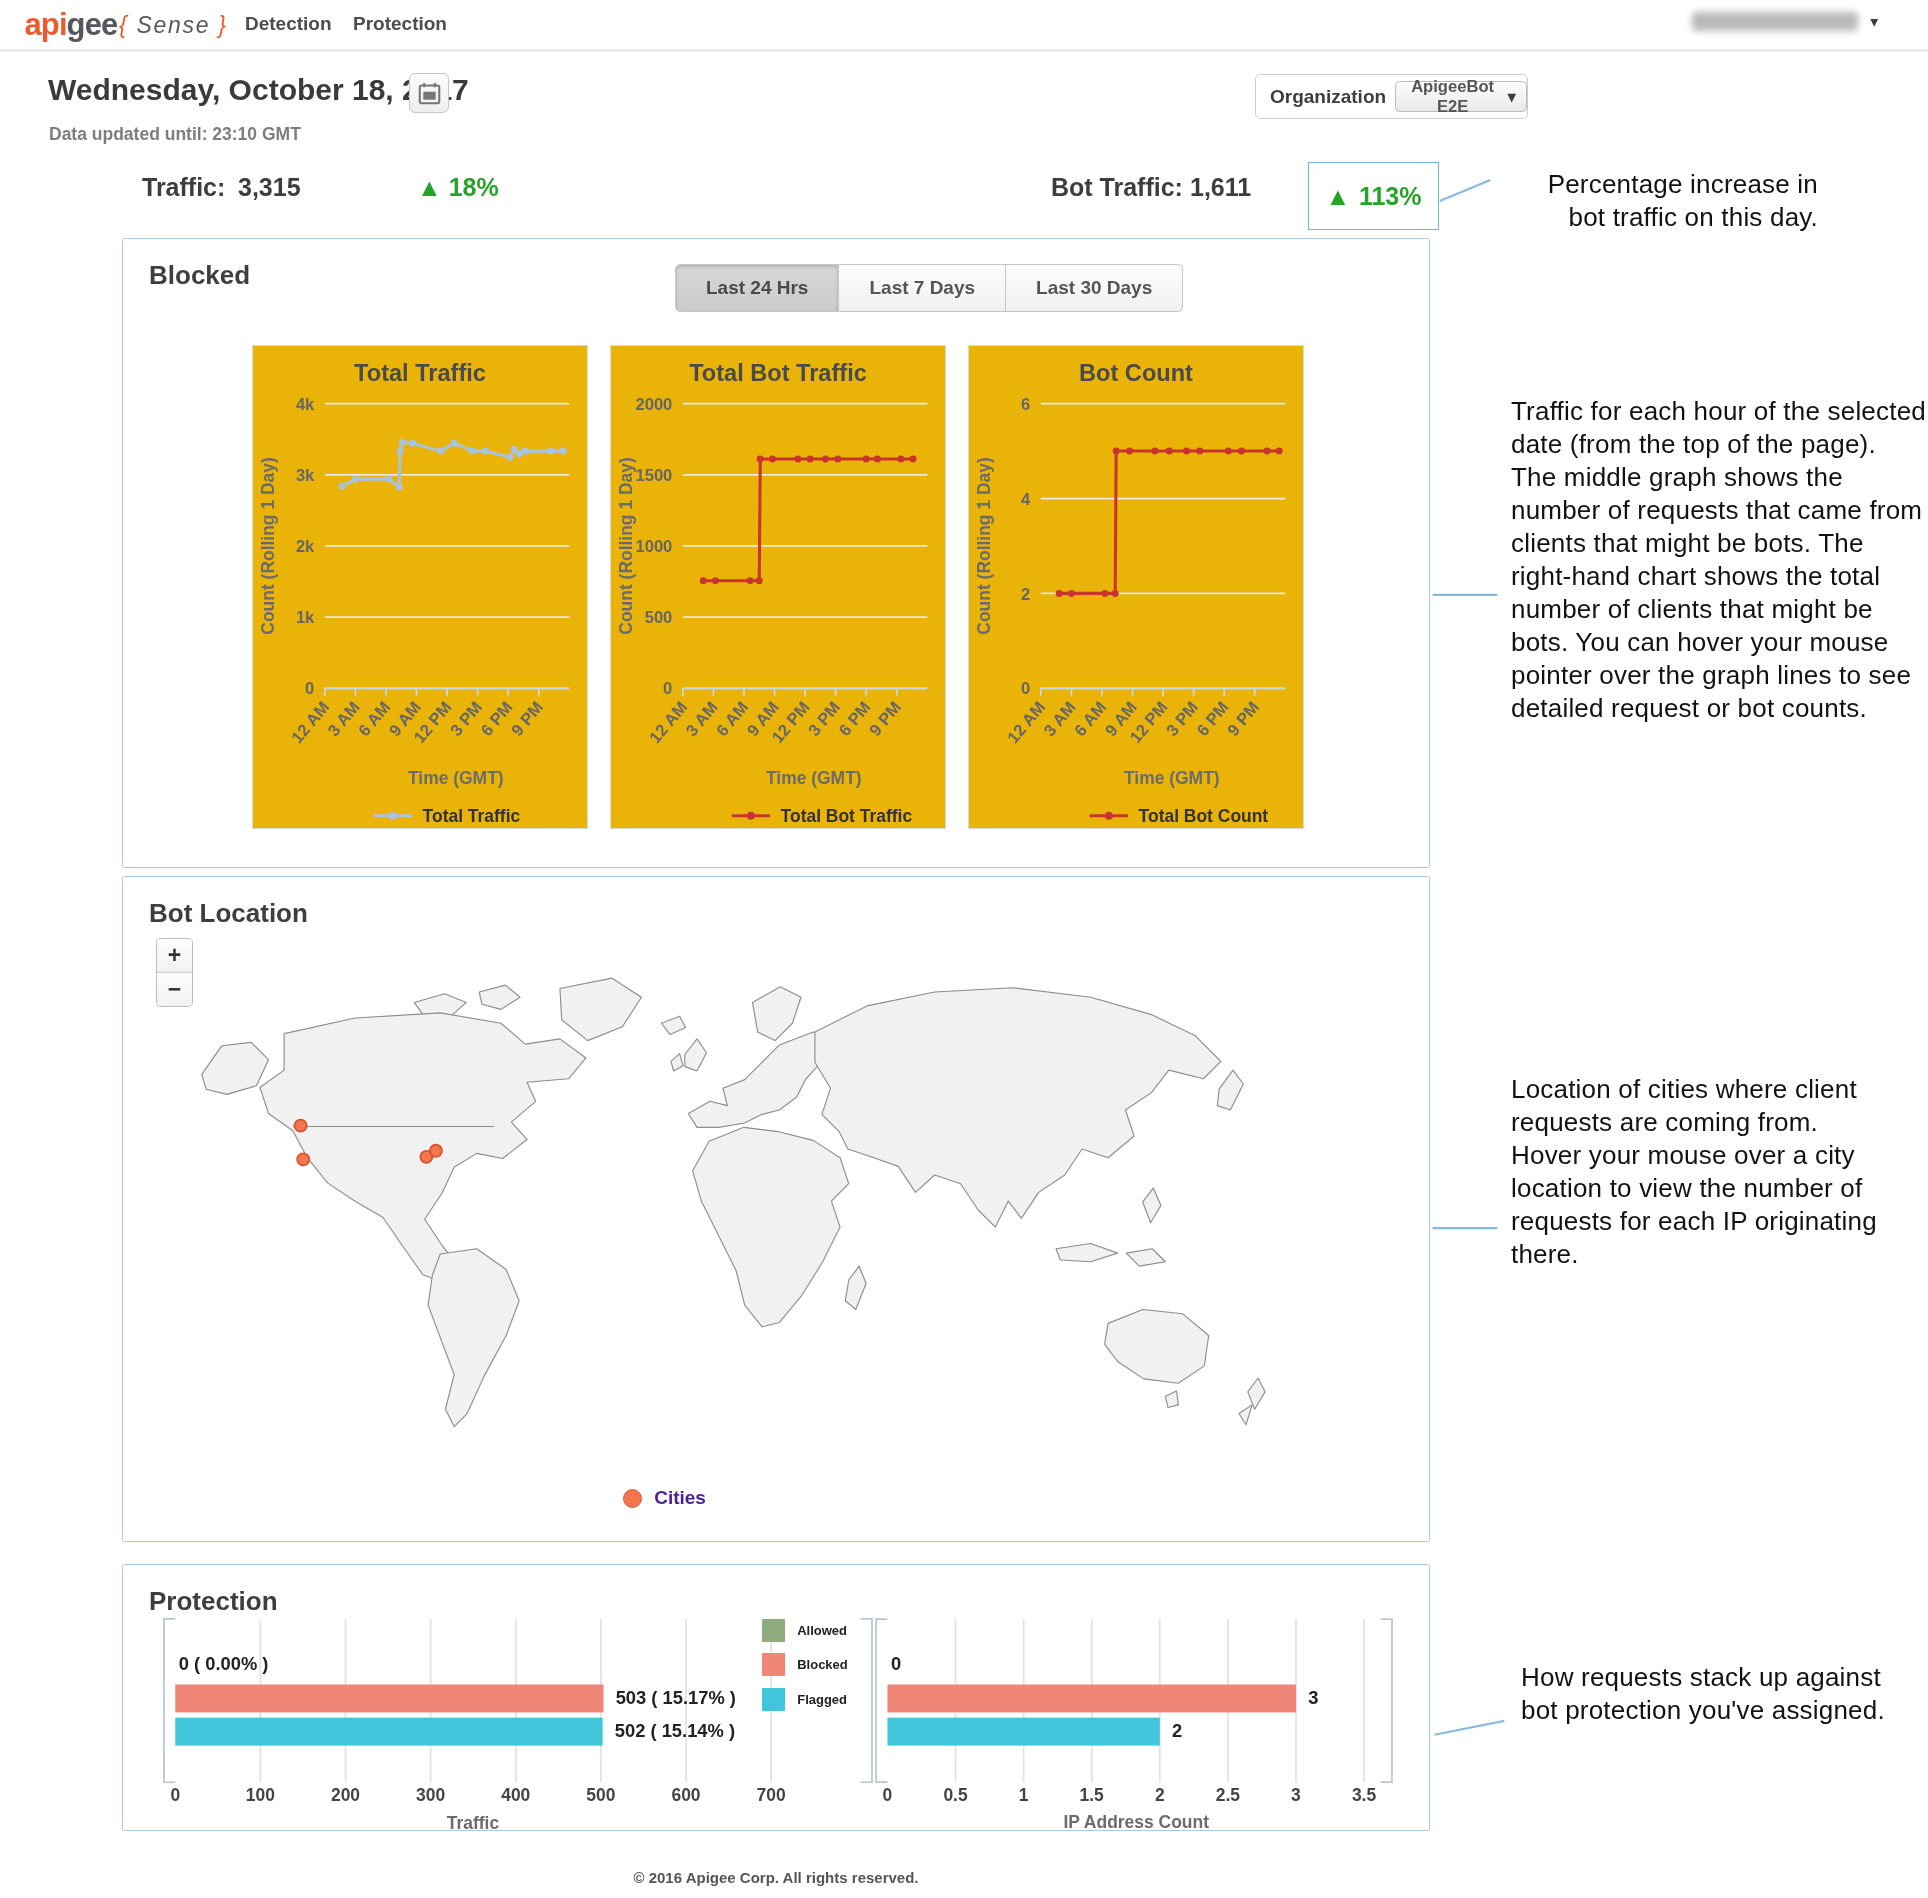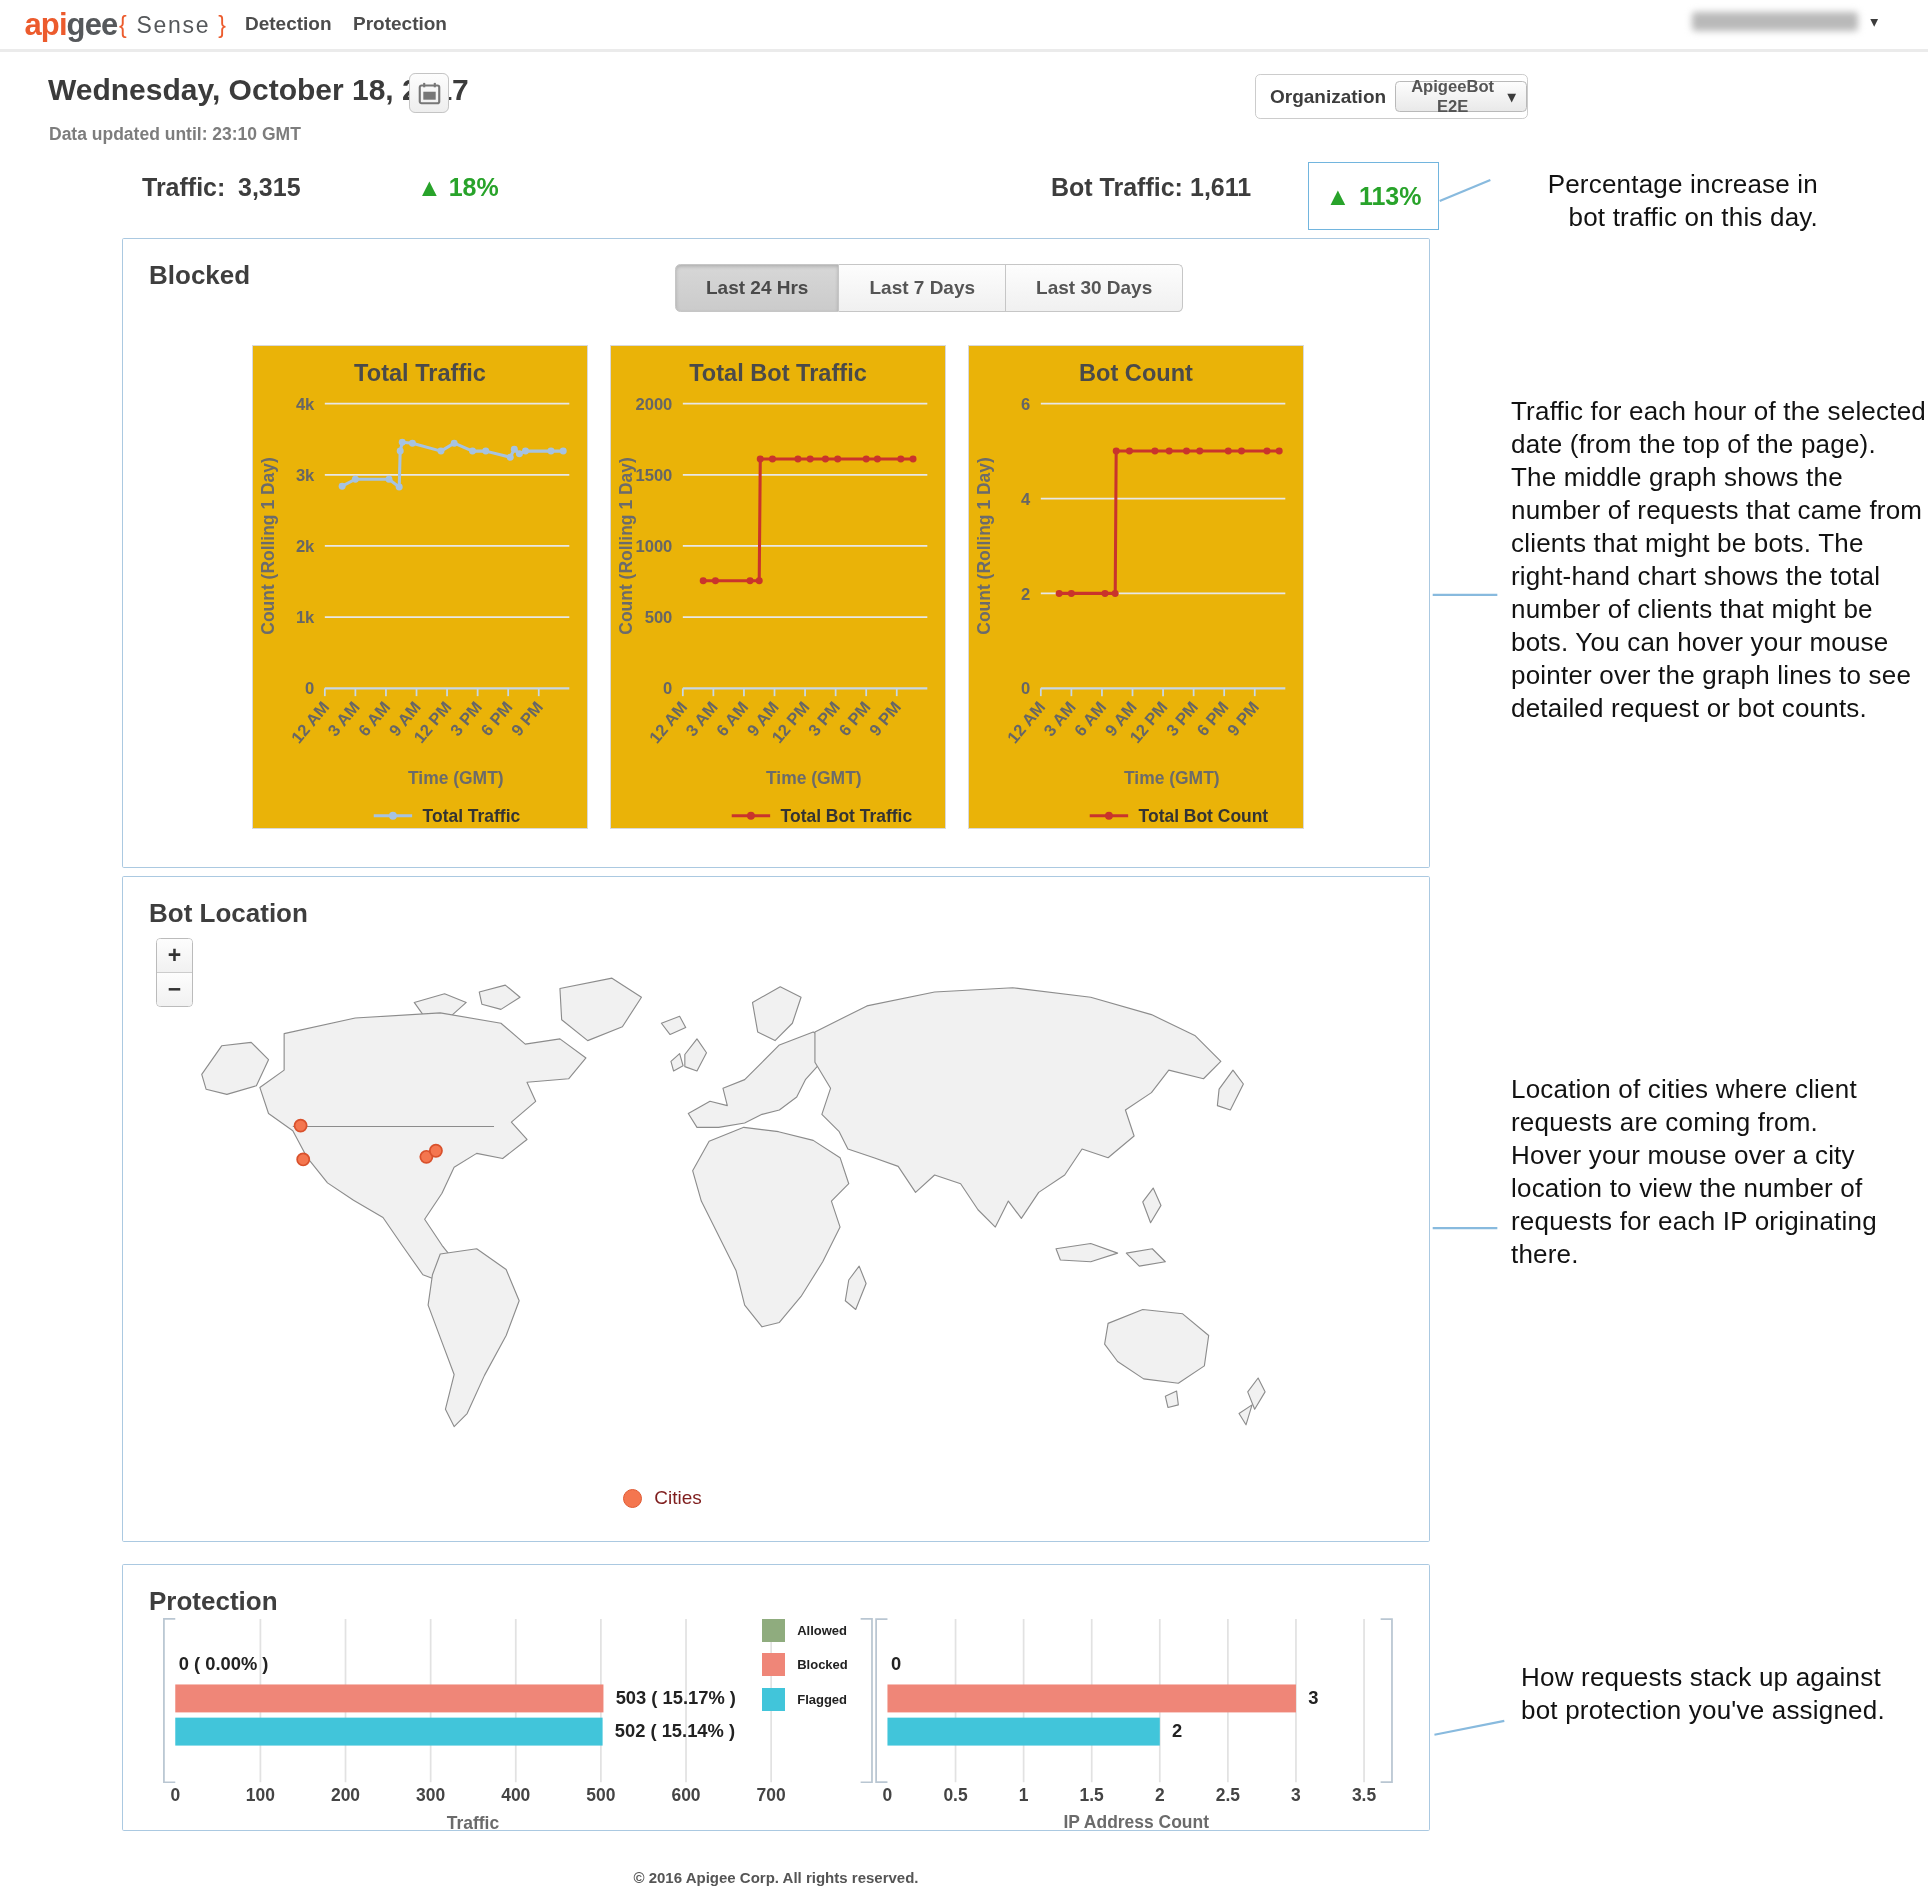--- a/index.html
+++ b/index.html
@@ -4,21 +4,21 @@
 <style>
   html,body{margin:0;padding:0;background:#fff;}
   body{font-family:"Liberation Sans","DejaVu Sans",sans-serif;color:#3f3f3f;}
   #page{position:relative;width:1929px;height:1899px;background:#fff;overflow:hidden;padding-left:38px;}
   .abs{position:absolute;}
 
   
   #hdr{position:absolute;left:0;top:0;width:1929px;height:49px;background:#fff;border-bottom:3.5px solid #ebebeb;}
   .logo{position:absolute;left:24.5px;top:7px;font-size:31px;font-weight:700;letter-spacing:-0.9px;}
   .logo .api{color:#ec5b2d;} .logo .gee{color:#55585b;}
-  .sense{position:absolute;left:119px;top:12.2px;font-size:23px;color:#55585b;letter-spacing:1.7px;}
+  .sense{position:absolute;left:119px;top:12.2px;font-size:23px;color:#55585b;letter-spacing:1.7px;font-style:italic;}
   .sense .br{color:#ec5b2d;font-weight:400;}
   .nav a{position:absolute;top:13px;font-size:19px;color:#4c4c4c;font-weight:600;text-decoration:none;}
   #userbox{position:absolute;right:51px;top:12.2px;display:flex;align-items:center;gap:12.2px;cursor:pointer;}
   #userblur{width:166px;height:19px;border-radius:3.5px;background:#b9b9b9;filter:blur(3.5px);}
   .caret{color:#3c3c3c;font-size:15.7px;}
 
   
   #datetitle{position:absolute;left:48px;top:73px;font-size:30px;font-weight:600;color:#3b3b3b;}
   #calbtn{position:absolute;left:409px;top:73px;width:40px;height:40px;border:0.9px solid #c4c4c4;border-radius:6.1px;
           background:linear-gradient(#fdfdfd,#eee);display:flex;align-items:center;justify-content:center;cursor:pointer;}
@@ -55,21 +55,21 @@
   .bl{font-size:21px;font-weight:700;fill:#222;}
   .bt{font-size:20px;font-weight:700;fill:#444;}
 
   
   #mapzoom{position:absolute;left:33px;top:61px;width:35px;border:0.9px solid #bbb;border-radius:4.4px;background:#fff;overflow:hidden;}
   .zbtn{width:35px;height:33px;display:flex;align-items:center;justify-content:center;font-size:23px;font-weight:700;color:#333;
         background:linear-gradient(#fdfdfd,#f1f1f1);cursor:pointer;}
   .zbtn+.zbtn{border-top:0.9px solid #ccc;}
   #maplegend{position:absolute;left:500px;top:610px;display:flex;align-items:center;gap:12.2px;}
   #maplegend .dot{width:19px;height:19px;border-radius:50%;background:#f4764f;border:1.7px solid #e05a33;box-sizing:border-box;}
-  #maplegend .lbl{font-size:19px;font-weight:400;color:#7f1d1d;}
+  #maplegend .lbl{font-size:19px;font-weight:700;color:#4c1d95;}
 
   
   #plegend{position:absolute;left:639px;top:54px;}
   .plrow{display:flex;align-items:center;gap:12.2px;margin-bottom:11.4px;}
   .plswatch{width:23px;height:23px;}
   .pllabel{font-size:13px;font-weight:700;color:#222;}
 
   
   .ann{position:absolute;font-size:26px;font-weight:300;color:#121212;line-height:1.27;letter-spacing:0.2px;}
   #callouts{position:absolute;left:0;top:0;width:1929px;height:1899px;pointer-events:none;}

